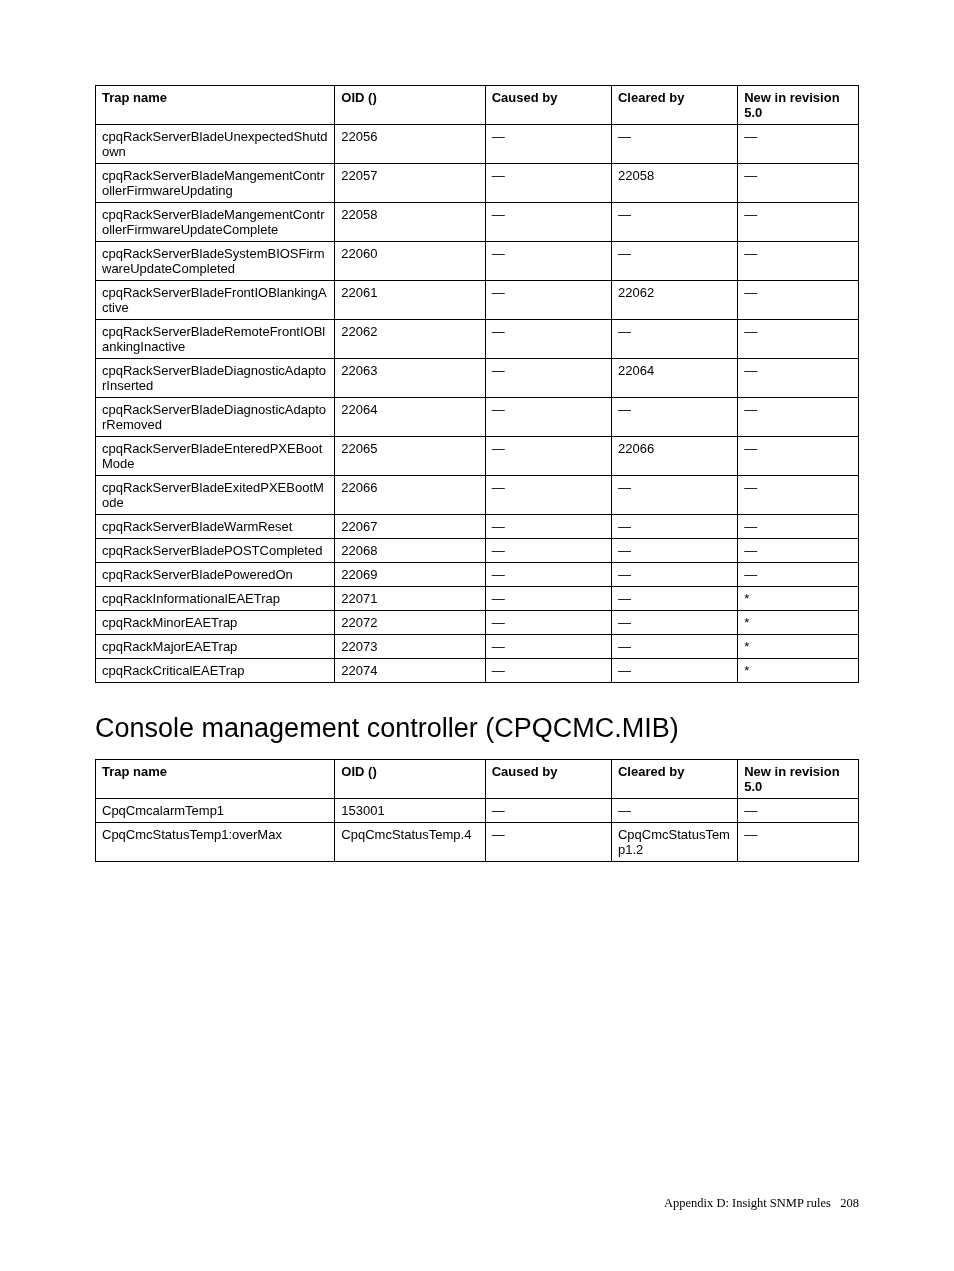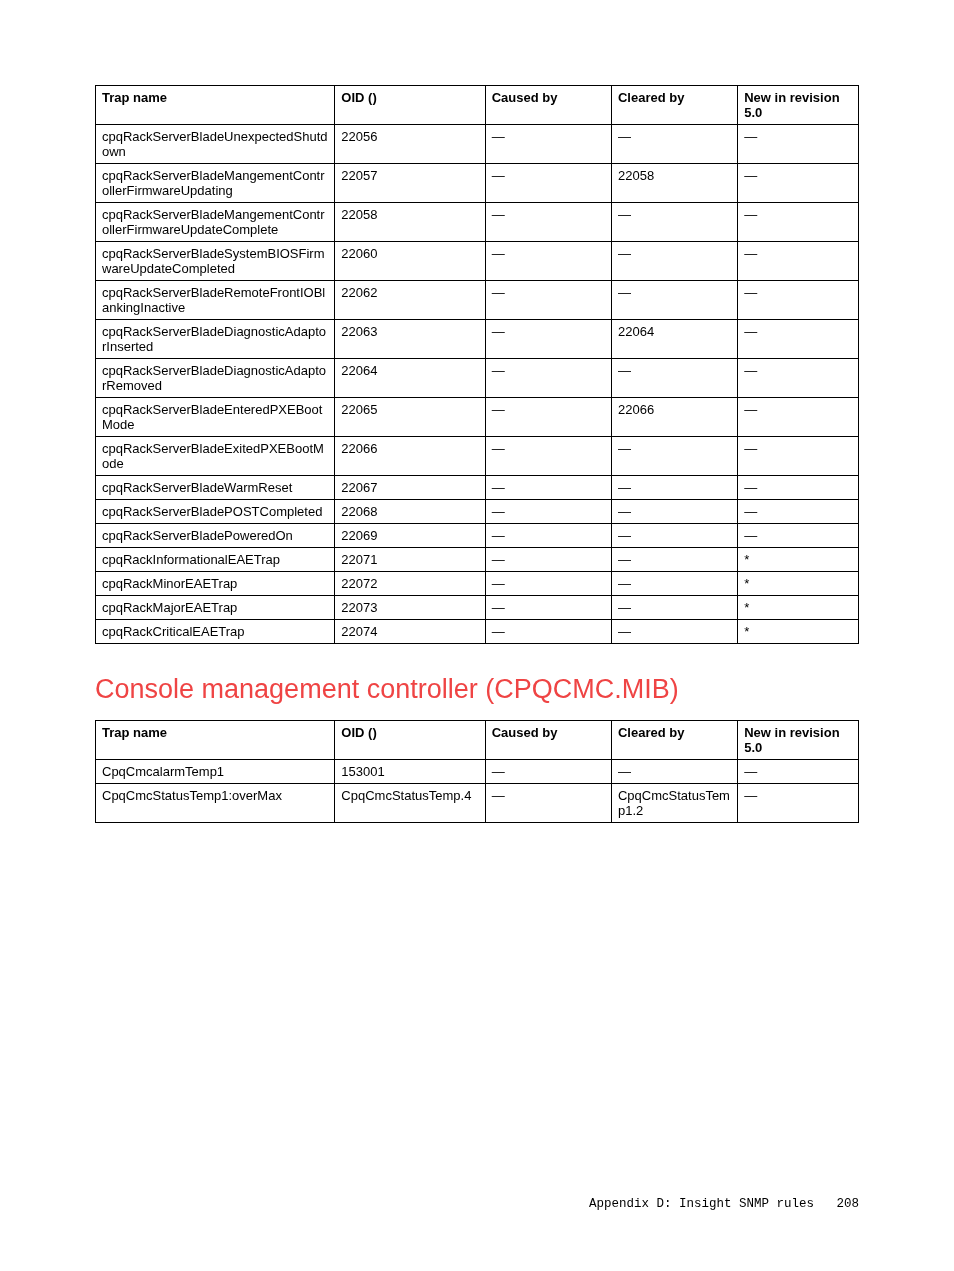--- a/index.html
+++ b/index.html
@@ -38,28 +38,28 @@
   .col-oid  { width: 137px; }
   .col-caused { width: 115px; }
   .col-cleared { width: 115px; }
   .col-new  { width: 110px; }
   h2.section {
     font-family: Arial, Helvetica, sans-serif;
     font-weight: normal;
     font-size: 27px;
     margin: 18px 0 15px 0;
     padding: 0;
-    color: #ef4444;
+    color: #000000;
   }
   .footer {
     position: absolute;
     bottom: 60px;
     right: 95px;
     font-size: 12.5px;
-    font-family: Liberation Mono, monospace;
+    font-family: Liberation Serif, serif;
   }
 </style>
 </head>
 <body>
 
 <div class="page">
 
   <table>
     <colgroup>
       <col class="col-name">
@@ -100,20 +100,27 @@
           <td>—</td>
         </tr>
         <tr>
           <td>cpqRackServerBladeSystemBIOSFirmwareUpdateCompleted</td>
           <td>22060</td>
           <td>—</td>
           <td>—</td>
           <td>—</td>
         </tr>
         <tr>
+          <td>cpqRackServerBladeFrontIOBlankingActive</td>
+          <td>22061</td>
+          <td>—</td>
+          <td>22062</td>
+          <td>—</td>
+        </tr>
+        <tr>
           <td>cpqRackServerBladeRemoteFrontIOBlankingInactive</td>
           <td>22062</td>
           <td>—</td>
           <td>—</td>
           <td>—</td>
         </tr>
         <tr>
           <td>cpqRackServerBladeDiagnosticAdaptorInserted</td>
           <td>22063</td>
           <td>—</td>

